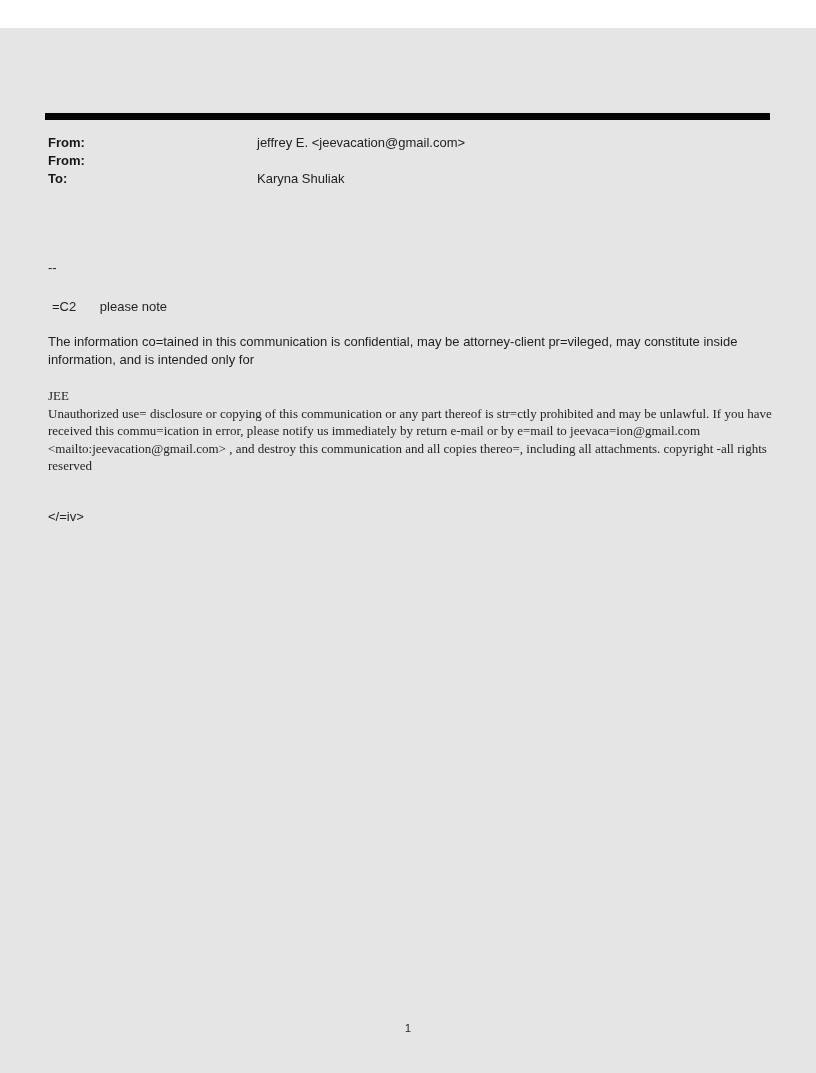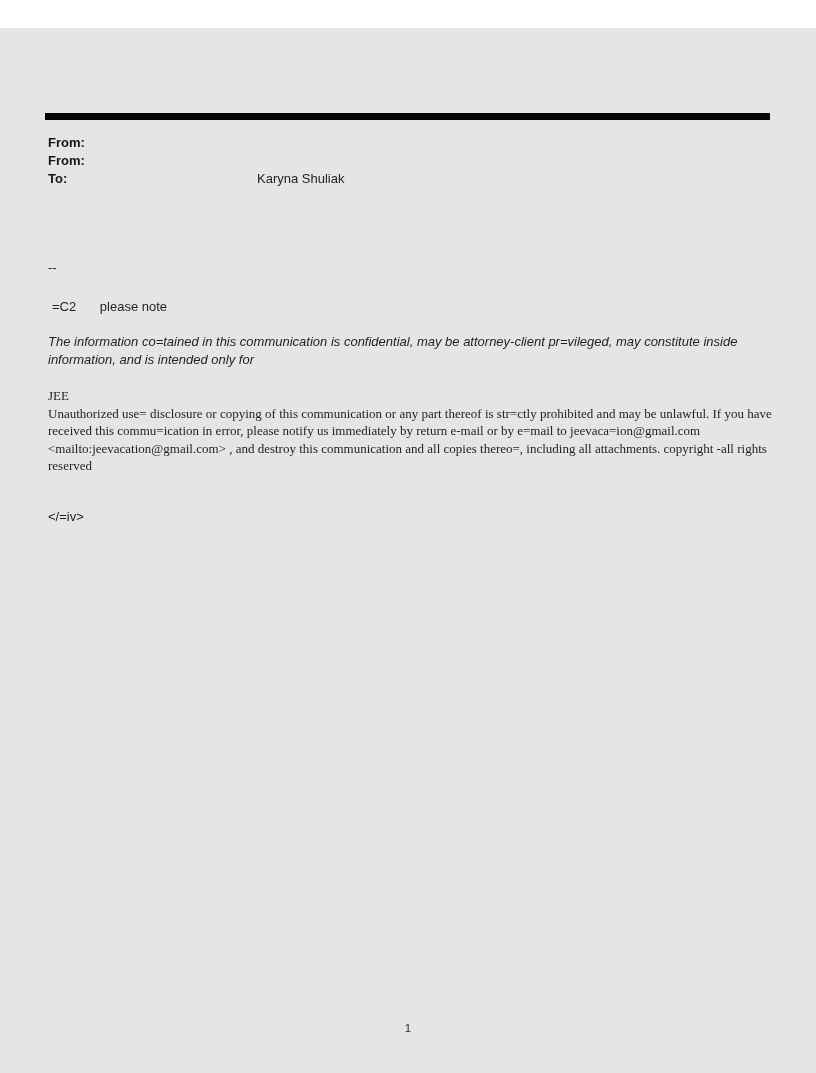--- a/index.html
+++ b/index.html
@@ -45,21 +45,21 @@
     left: 48px;
     width: 726px;
     font-size: 13px;
     line-height: 17.5px;
     color: #1f1f1f;
   }
   .sig-dashes { top: 231px; }
   .note-line { top: 270px; left: 52px; }
   .note-code { display: inline-block; }
   .note-text { display: inline-block; margin-left: 20px; }
-  .para-confidential { top: 305px; font-style: italic; }
+  .para-confidential { top: 305px; }
   .para-disclaimer-block { top: 359px; font-family: Liberation Serif, serif; }
   .closing-tag { top: 480px; }
   .page-number {
     position: absolute;
     left: 0;
     top: 994px;
     width: 816px;
     text-align: center;
     font-size: 11.5px;
     color: #2a2a2a;
@@ -77,20 +77,21 @@
 </head>
 <body>
 
 <div class="page">
 
   <div class="top-rule"></div>
 
   <div class="header-block">
     <div class="header-row">
       <span class="header-label">From:</span>
+      <span class="header-value">jeffrey E. &lt;jeevacation@gmail.com&gt;</span>
     </div>
     <div class="header-row">
       <span class="header-label">From:</span>
     </div>
     <div class="header-row">
       <span class="header-label">To:</span>
       <span class="header-value">Karyna Shuliak</span>
     </div>
   </div>
 

